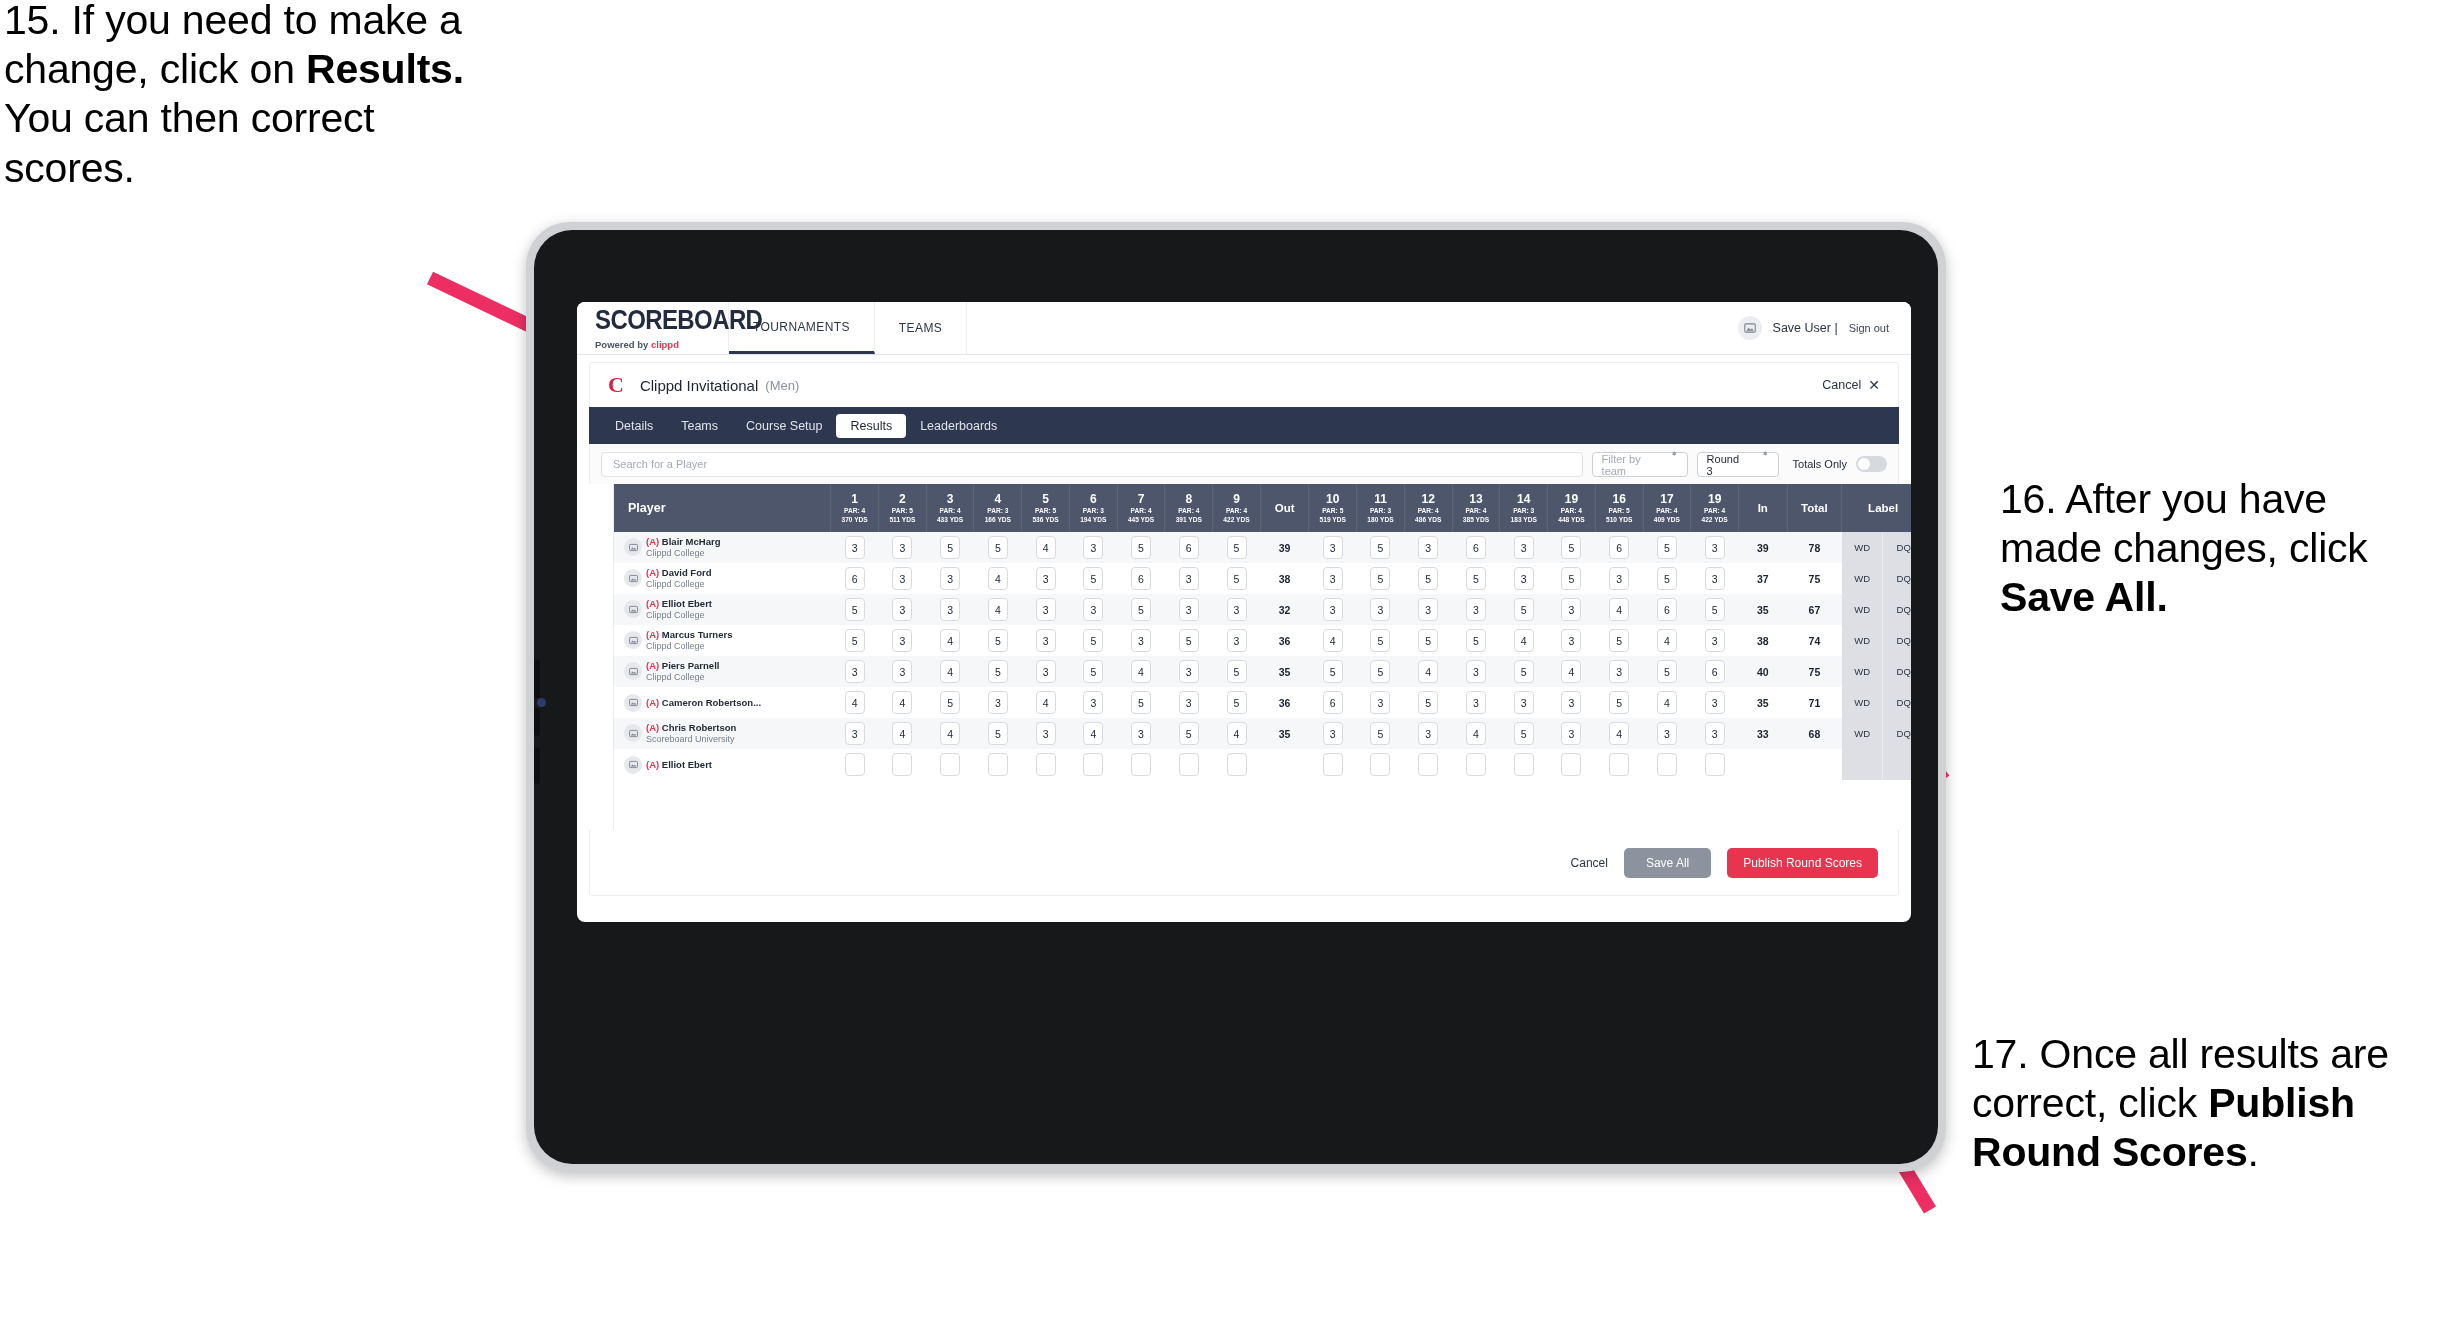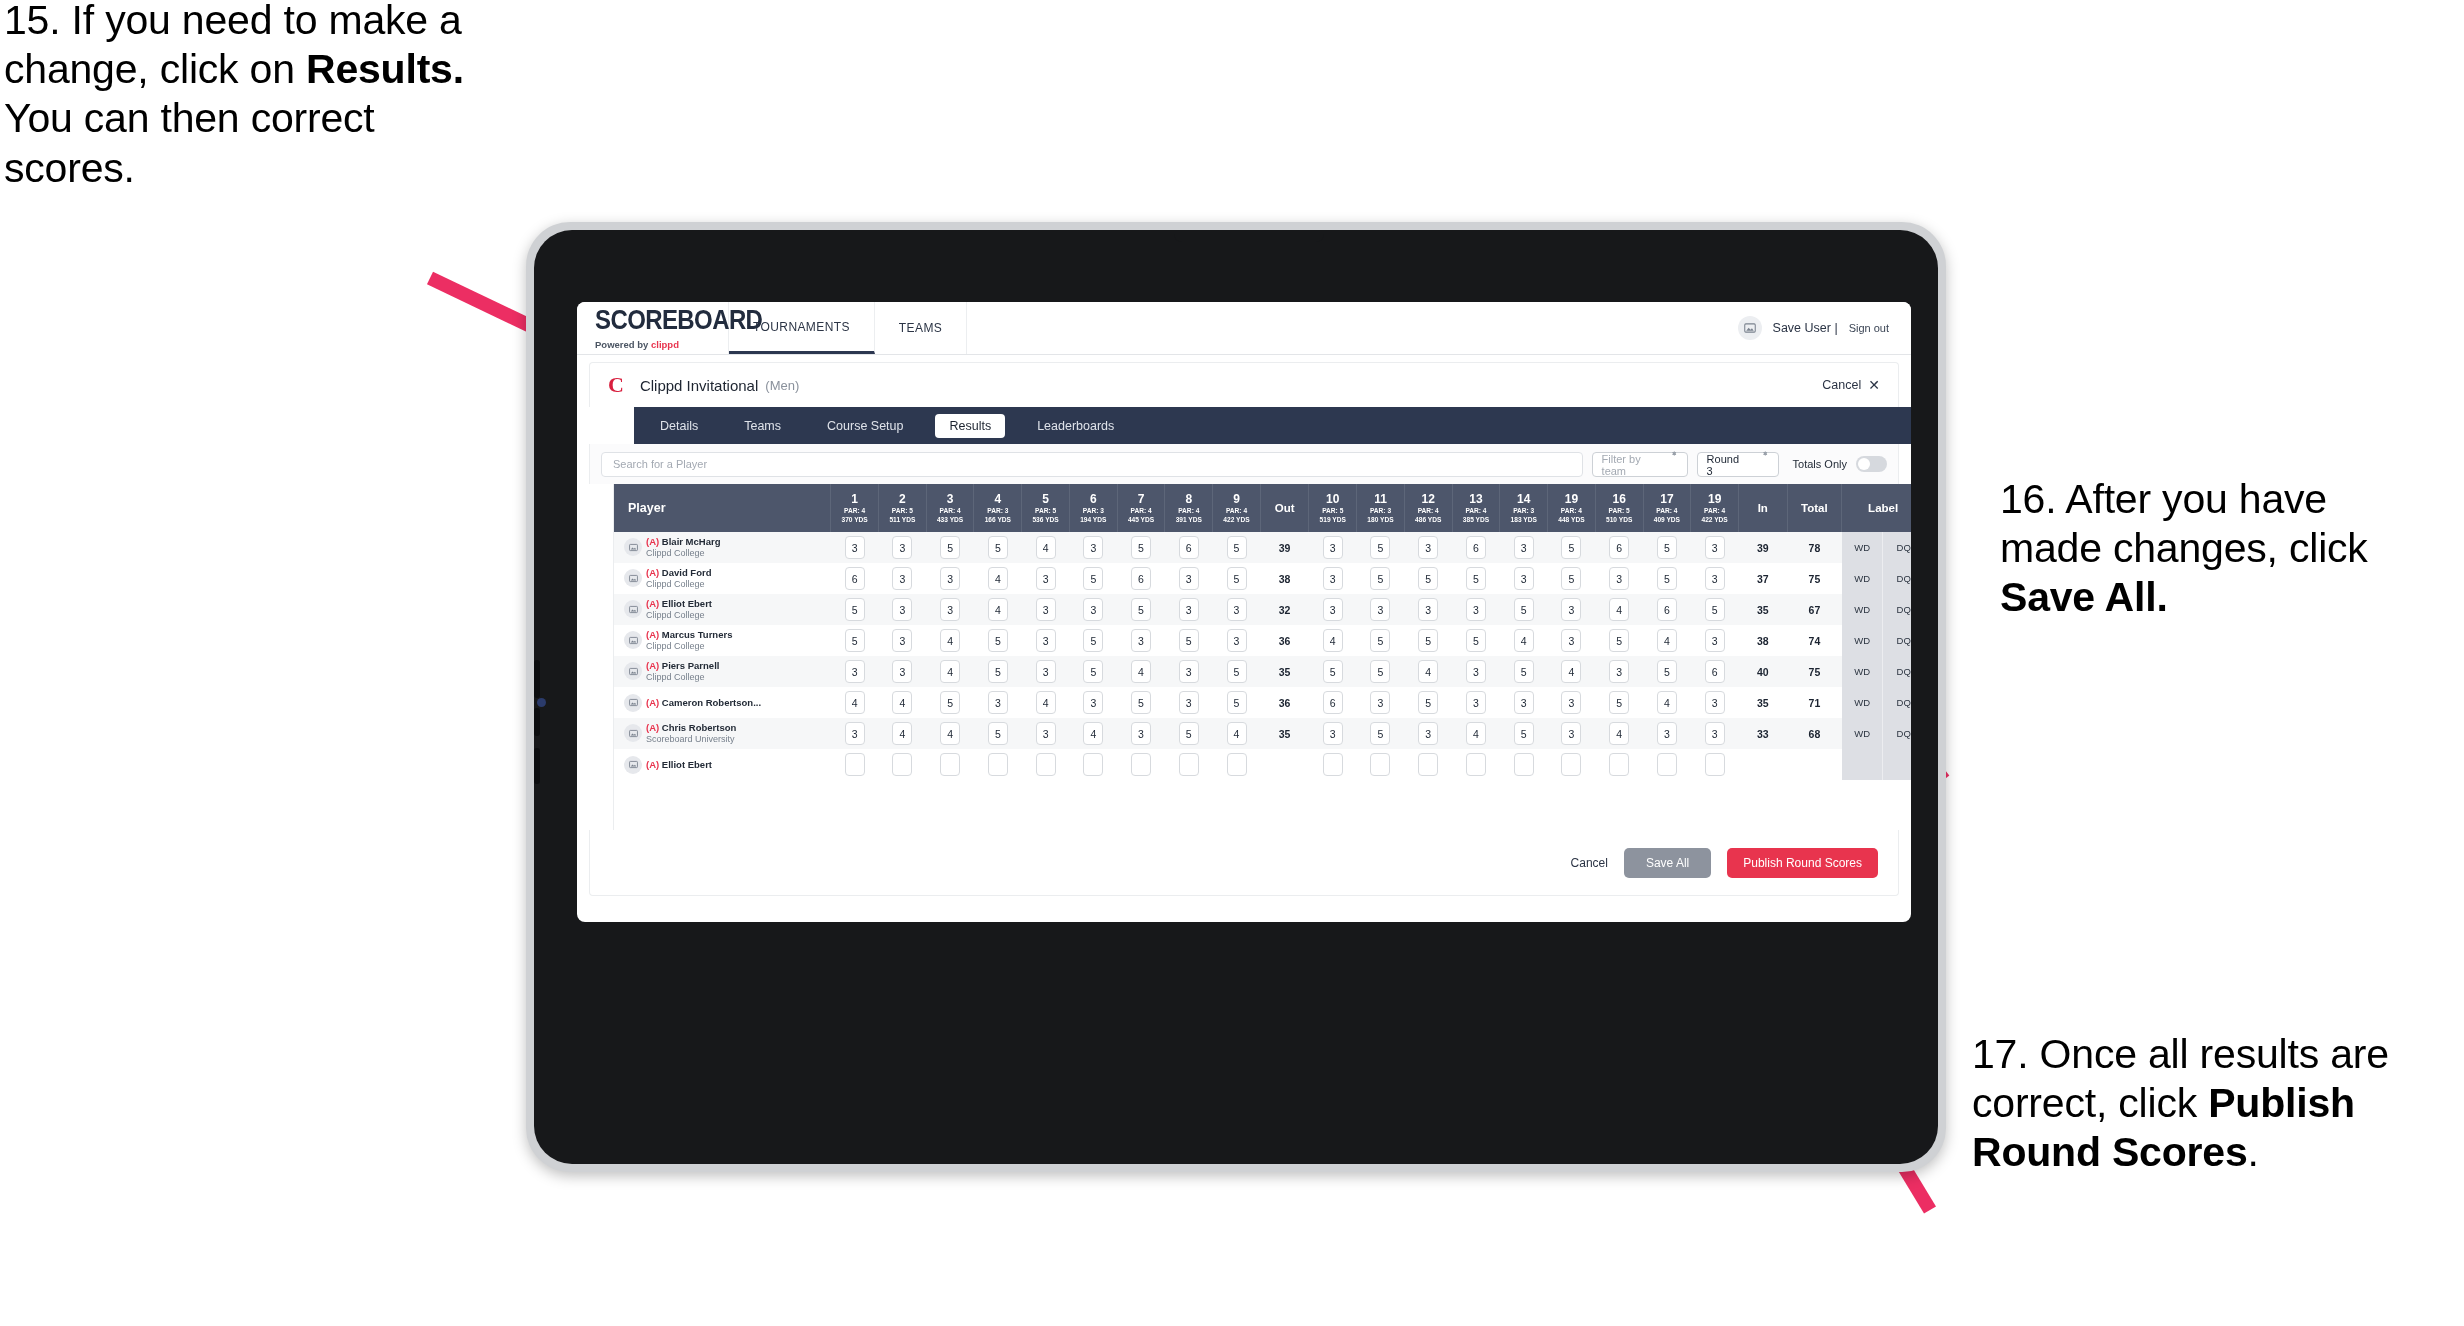--- a/index.html
+++ b/index.html
@@ -86,21 +86,21 @@
   #c-logo{font-size:22px;font-weight:800;color:#d81f3e;margin-right:16px;font-family:"Liberation Serif",serif;}
   #tourn-name{font-size:15px;color:#1d2430;font-weight:400;}
   #tourn-gender{font-size:13px;color:#8a919c;margin-left:7px;}
   #tourn-spacer{flex:1;}
   #cancel-x{font-size:12.5px;color:#2b3445;display:flex;align-items:center;gap:7px;}
   #cancel-x .xmark{font-size:14px;}
 
   
   #tabs{
     position:absolute;left:12px;top:105px;width:1310px;height:37px;background:#2d3850;
-    display:flex;align-items:center;padding:0 12px;box-sizing:border-box;gap:18px;margin-left:45px;
+    display:flex;align-items:center;padding:0 12px;box-sizing:border-box;gap:0;
   }
   .tab{font-size:12.5px;color:#dfe3ea;padding:5px 14px;border-radius:4px;}
   .tab.active{background:#fff;color:#1d2430;font-weight:400;}
 
   
   #filters{
     position:absolute;left:12px;top:142px;width:1310px;height:40px;background:#fbfbfc;
     border-left:1px solid #ebedef;border-right:1px solid #ebedef;
     display:flex;align-items:center;padding:0 11px;box-sizing:border-box;gap:9px;
   }

